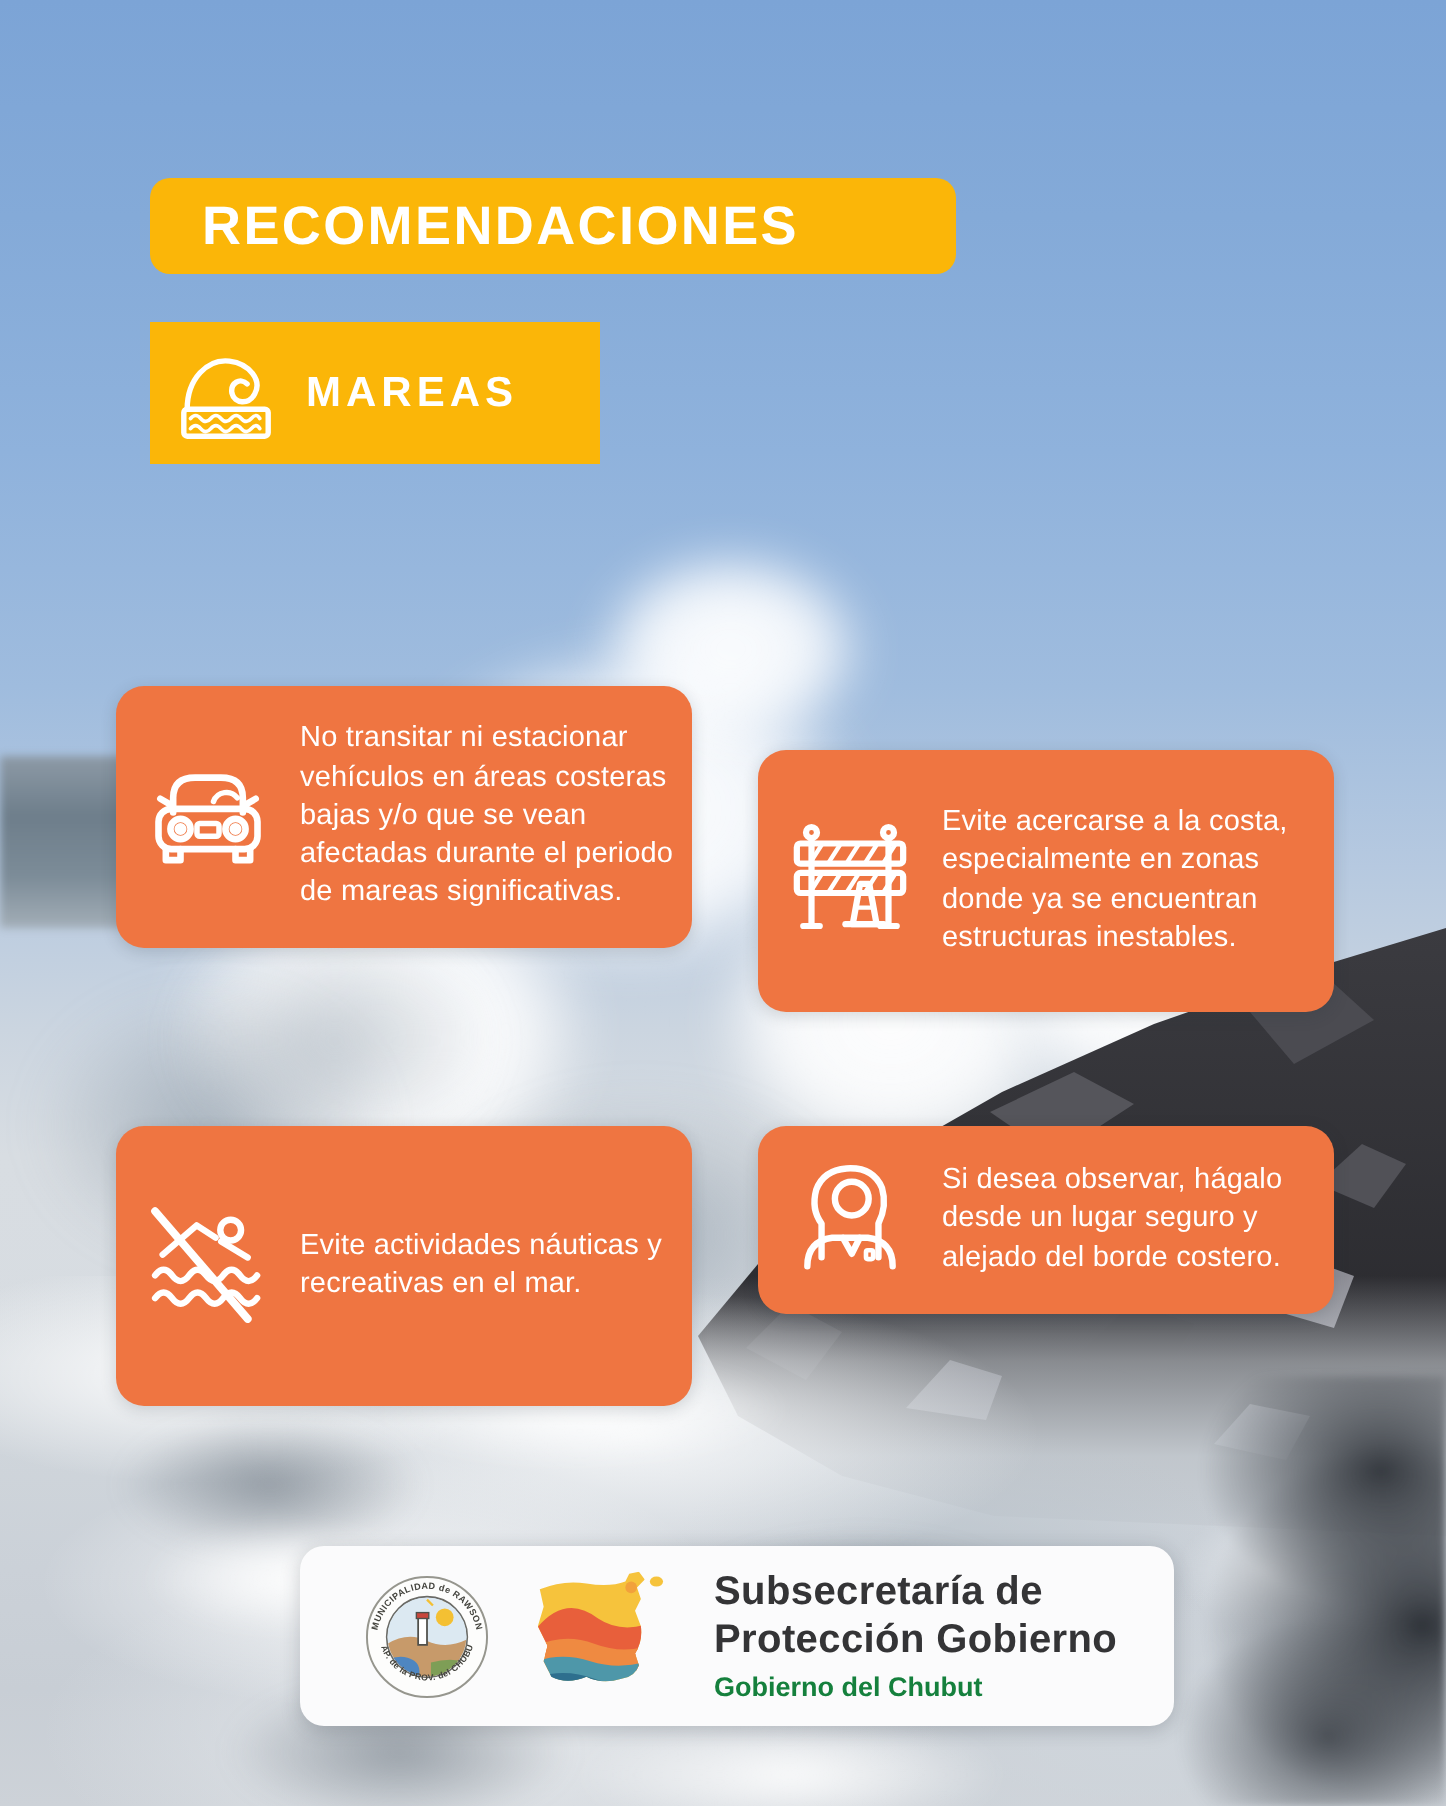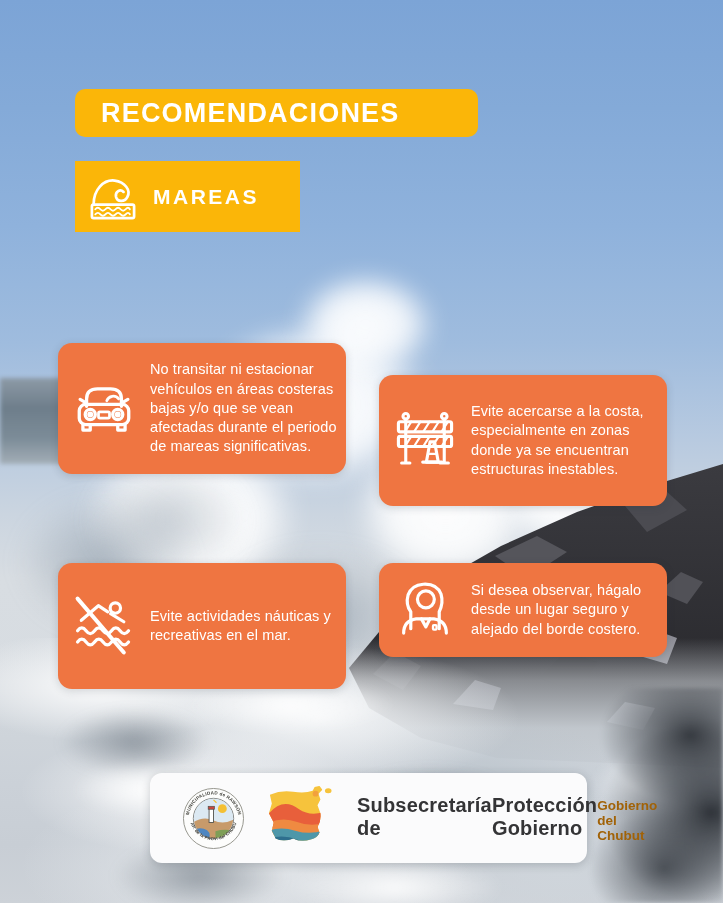--- a/index.html
+++ b/index.html
@@ -47,31 +47,31 @@
     padding-left:11px;box-sizing:border-box;gap:13px;
     color:#fff;font-weight:bold;font-size:21px;letter-spacing:2.5px;}
   .card{
     position:absolute;background:#EF7541;border-radius:14px;
     display:flex;align-items:center;color:#fff;
     box-shadow:0 2px 8px rgba(40,50,60,.18);}
   .card .icon-wrap{flex:0 0 92px;display:flex;justify-content:center;align-items:center;}
   .card .card-text{flex:1;padding-right:4px;font-size:14.5px;line-height:1.33;letter-spacing:.1px;}
   .c1{left:58px;top:343px;width:288px;height:131px;}
   .c2{left:379px;top:343px;width:288px;height:131px;margin-top:32px;}
-  .c3{left:58px;top:563px;width:288px;height:126px;}
+  .c3{left:58px;top:563px;width:288px;height:140px;}
   .c4{left:379px;top:563px;width:288px;height:94px;}
   .icon-stroke{stroke:#fff;fill:none;stroke-linecap:round;stroke-linejoin:round;}
   .footer-bar{
     position:absolute;left:150px;top:773px;width:437px;height:90px;
     background:#FBFBFC;border-radius:12px;display:flex;align-items:center;
     padding:0 14px 0 32px;box-sizing:border-box;gap:17px;
     box-shadow:0 2px 10px rgba(30,40,50,.22);}
-  .org-block{display:flex;flex-direction:row;justify-content:center;}
+  .org-block{display:flex;flex-direction:column;justify-content:center;}
   .org-line{font-weight:bold;font-size:20px;line-height:1.16;color:#343436;letter-spacing:.2px;}
-  .gov-line{font-weight:bold;font-size:13.5px;color:#a16207;margin-top:4px;}
+  .gov-line{font-weight:bold;font-size:13.5px;color:#15803d;margin-top:4px;}
 </style>
 </head>
 <body>
 
 <div class="canvas">
 
   <div class="bg-layer sea-left"></div>
 
   <div class="bg-layer blob b-white" style="left:150px;top:288px;width:330px;height:232px;"></div>
   <div class="bg-layer blob b-white" style="left:268px;top:252px;width:195px;height:145px;"></div>

